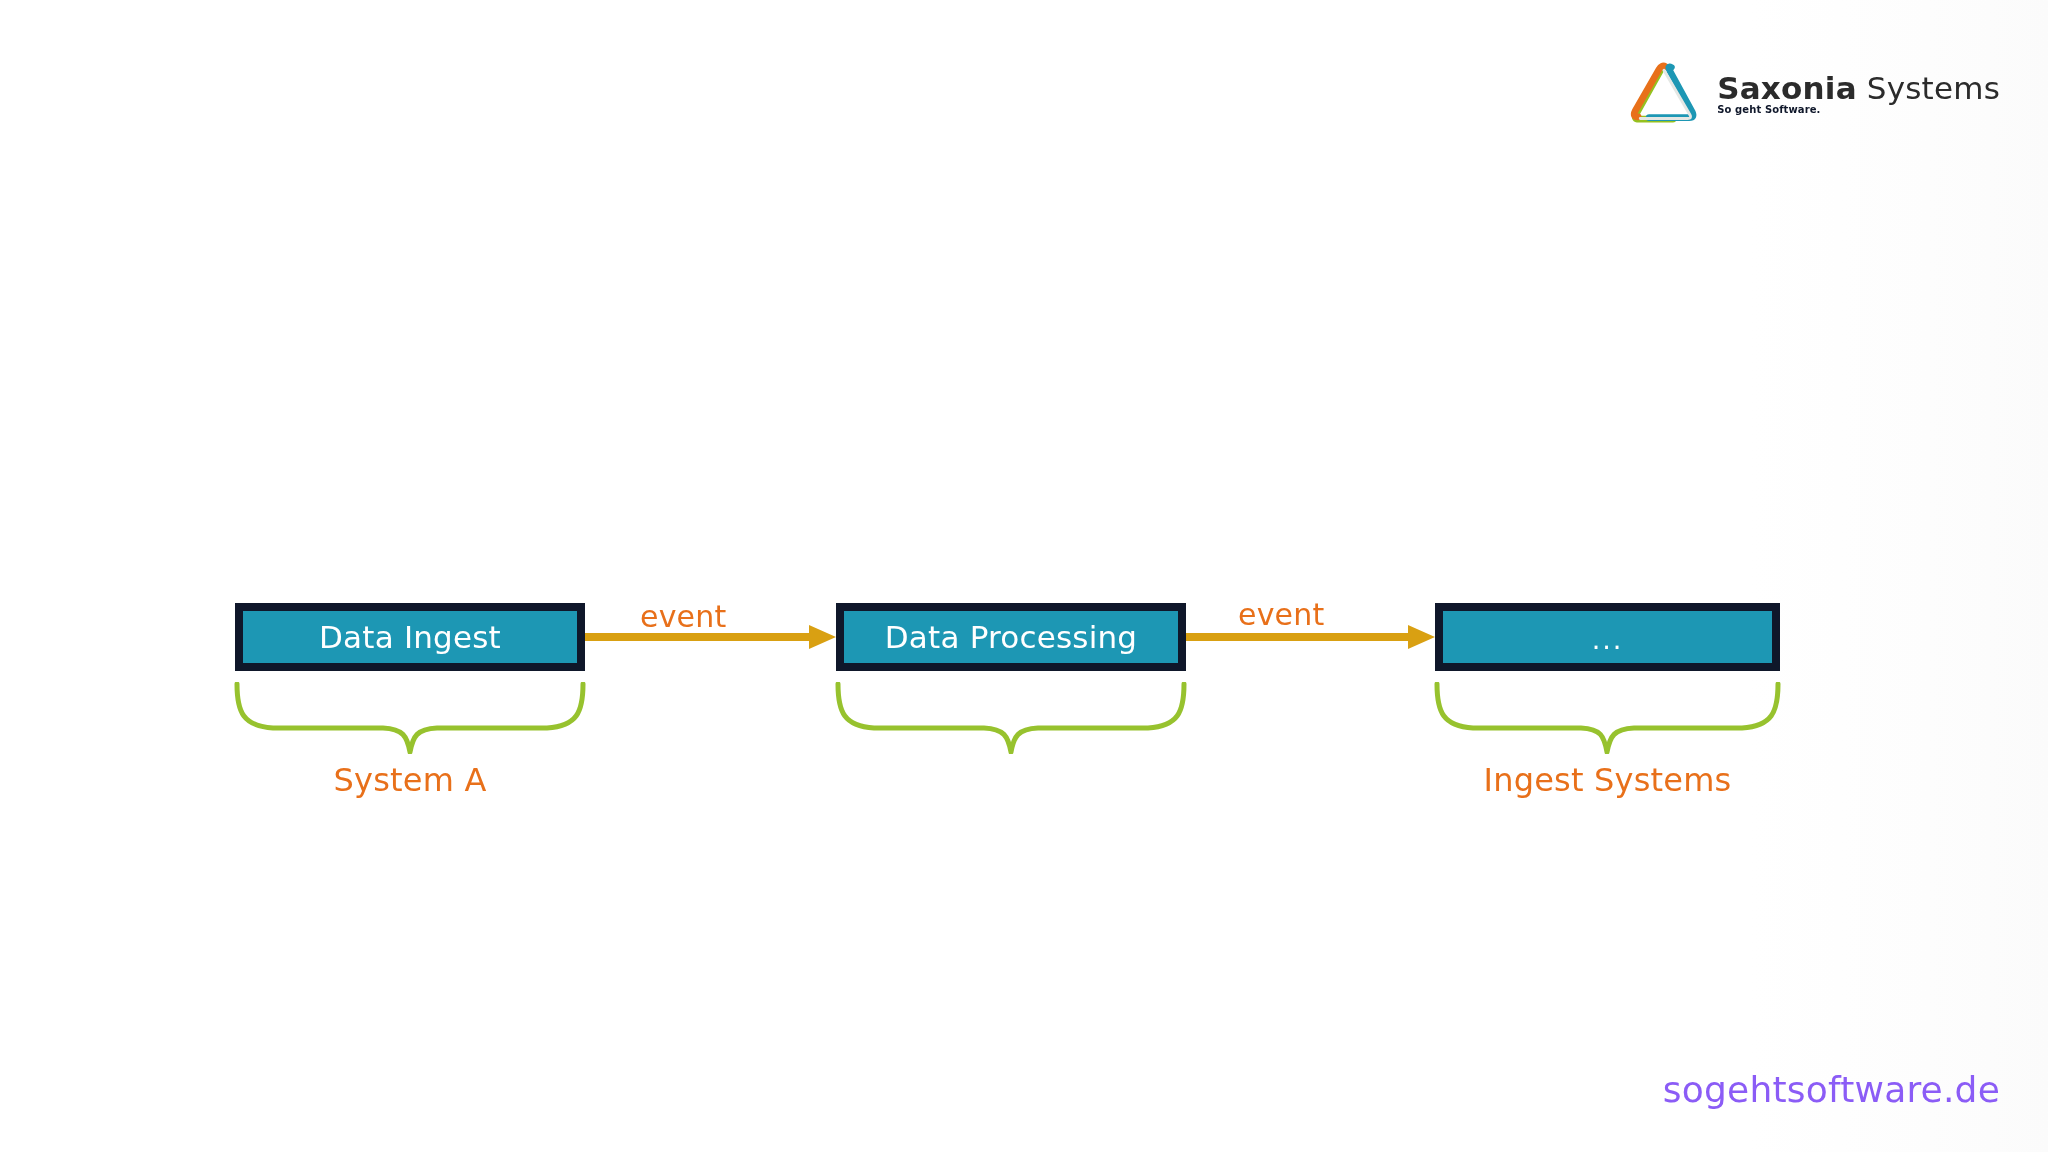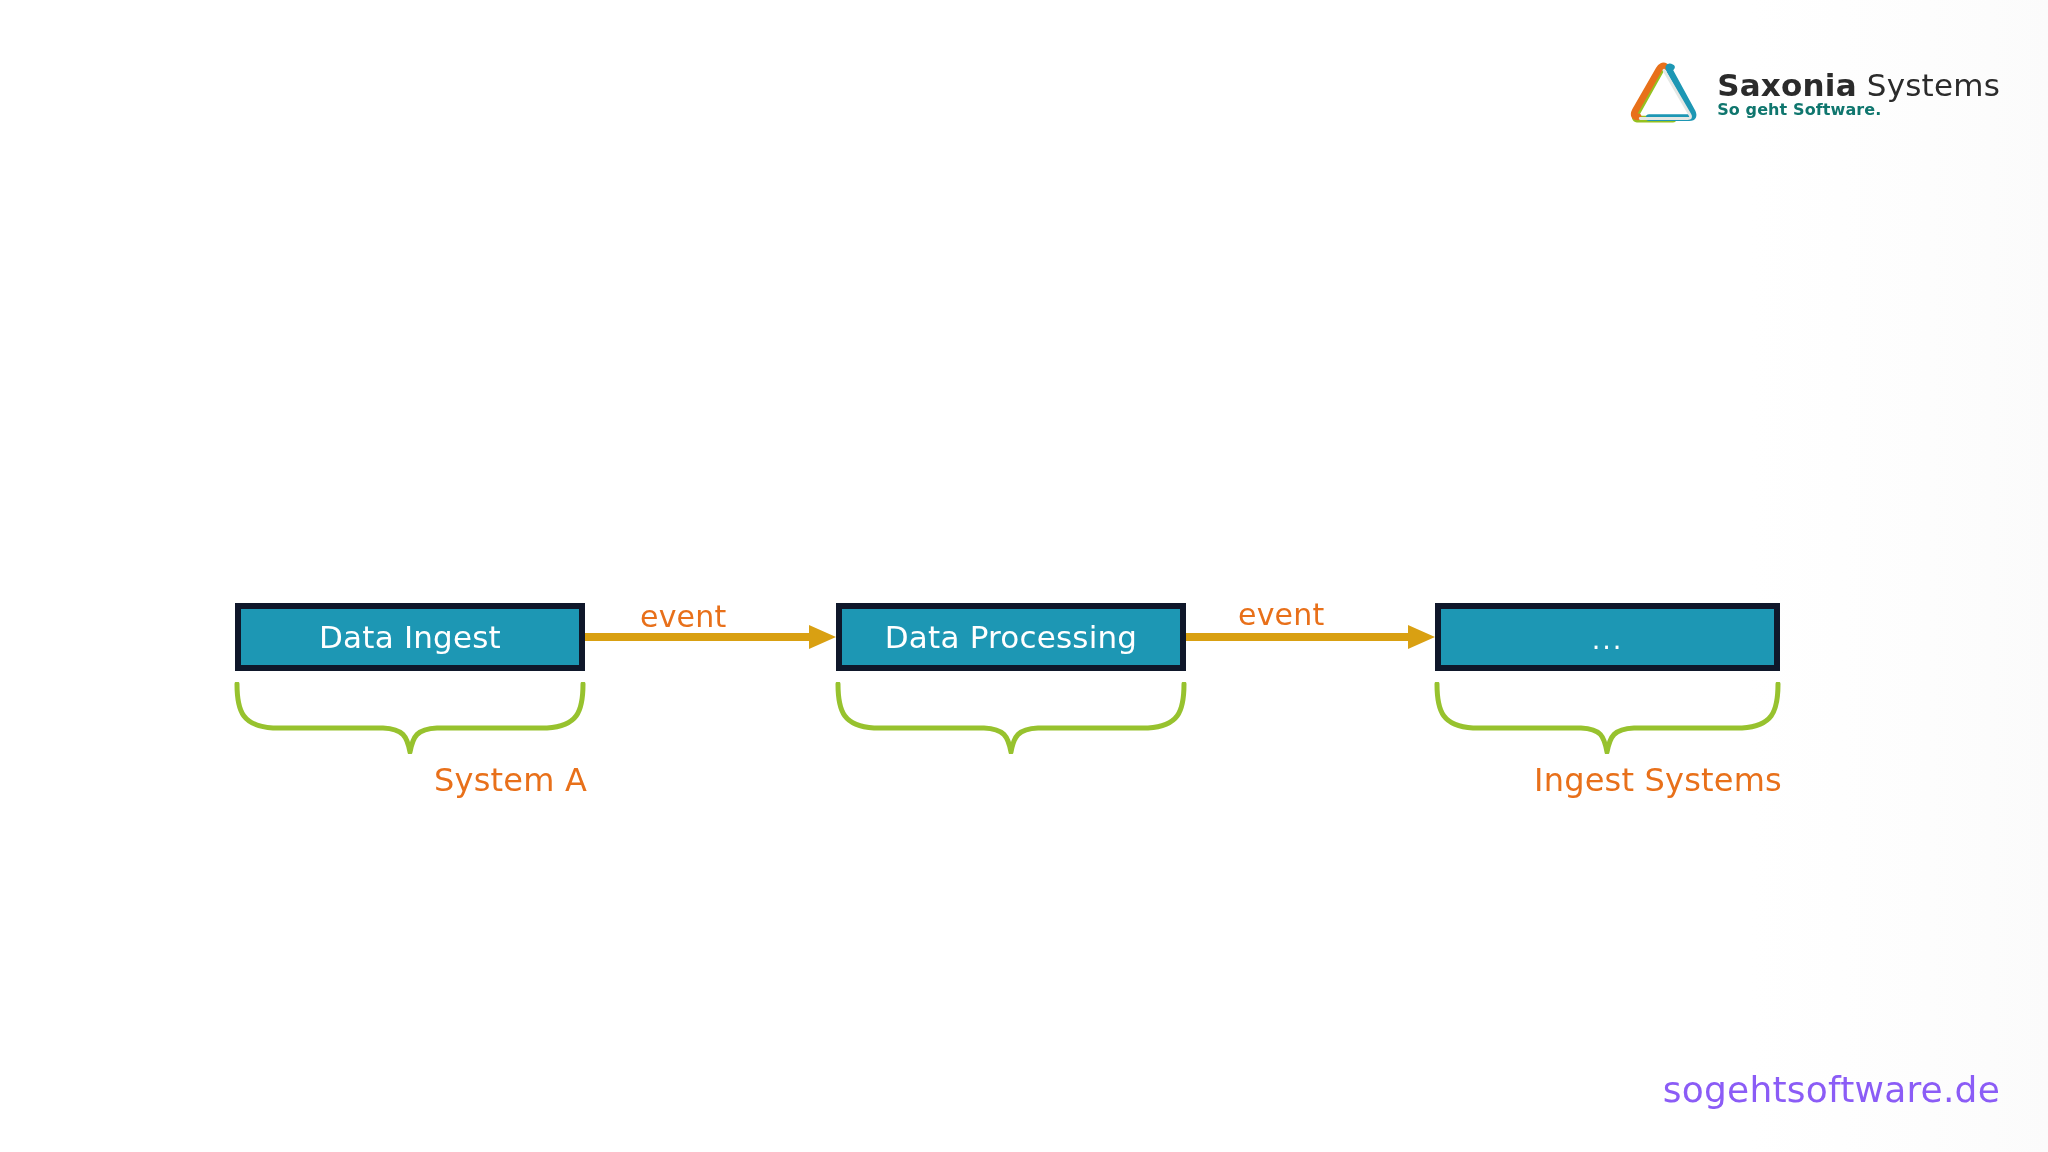--- a/index.html
+++ b/index.html
@@ -58,42 +58,42 @@
     white-space: nowrap;
   }
   .brand-name .bold {
     font-weight: 700;
   }
   .brand-name .light {
     font-weight: 400;
   }
   .brand-claim {
     margin-top: 1px;
-    font-size: 16px;
+    font-size: 10px;
     font-weight: 700;
-    color: #0f766e;
+    color: #0f172a;
     letter-spacing: 0.1px;
     white-space: nowrap;
   }
 
   
   .diagram {
     position: absolute;
     left: 0;
     top: 0;
     width: 2048px;
     height: 1152px;
   }
 
   .node {
     position: absolute;
     box-sizing: border-box;
     height: 68px;
     background: #1d97b4;
-    border: 6px solid #0f172a;
+    border: 8px solid #0f172a;
     display: flex;
     align-items: center;
     justify-content: center;
   }
   .node-label {
     color: #ffffff;
     font-size: 31px;
     font-weight: 400;
     letter-spacing: 0.2px;
     white-space: nowrap;
@@ -139,21 +139,21 @@
     height: 72px;
   }
   #brace-0 { left: 233px;  width: 354px; }
   #brace-1 { left: 834px;  width: 354px; }
   #brace-2 { left: 1433px; width: 349px; }
   .brace svg { display: block; }
 
   .group-label {
     position: absolute;
     top: 761px;
-    text-align: right;
+    text-align: center;
     color: #e8701a;
     font-size: 32px;
     font-weight: 400;
     white-space: nowrap;
     letter-spacing: 0.2px;
   }
   #group-label-0 { left: 233px;  width: 354px; }
   #group-label-1 { left: 834px;  width: 354px; }
   #group-label-2 { left: 1433px; width: 349px; }
 

